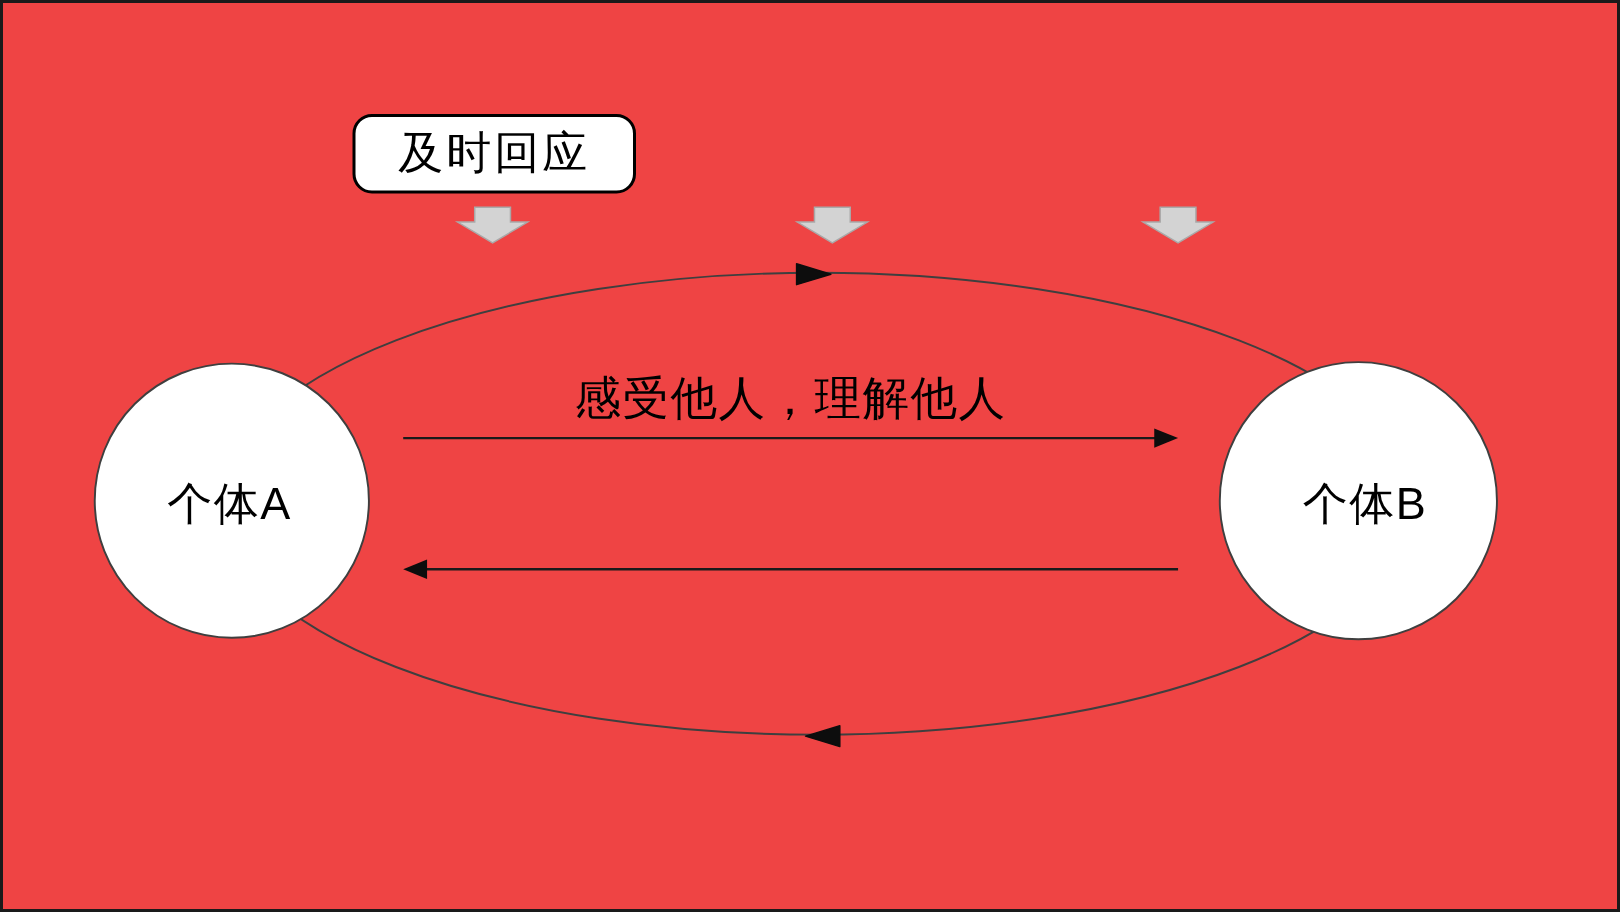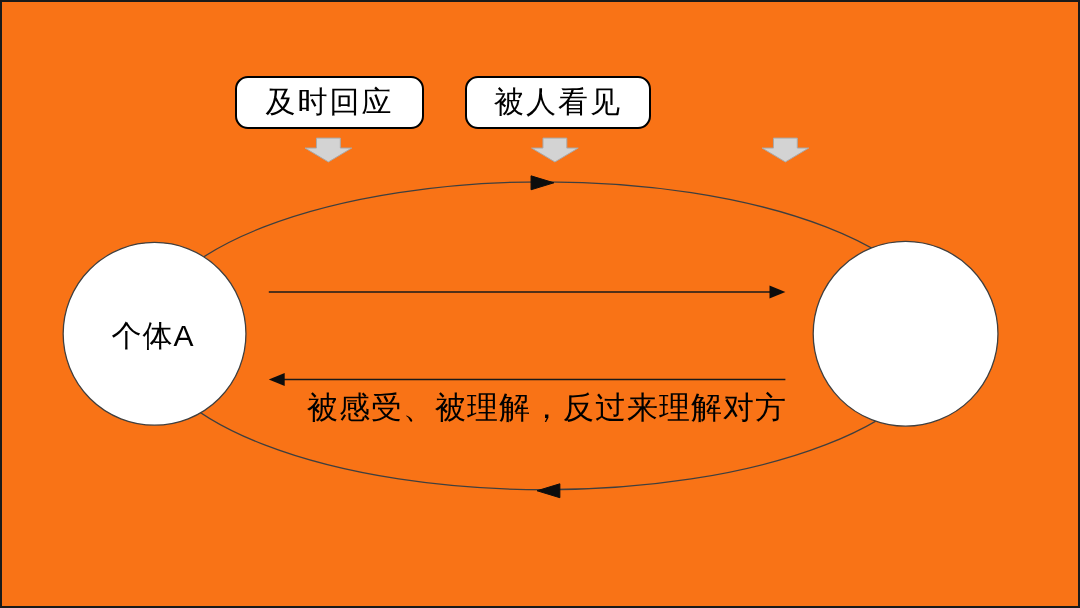--- a/index.html
+++ b/index.html
@@ -1,19 +1,19 @@
 <!DOCTYPE html>
 <html><head>
 <meta charset="utf-8">
 <style>
   html,body{margin:0;padding:0;background:#888;}
   #canvas{
     position:relative;
     width:1080px;height:608px;
-    background:#f97316;
+    background:#ef4444;
     border:2px solid #1a1a1a;
     box-sizing:border-box;
     overflow:hidden;
     font-family:"Liberation Sans","DejaVu Sans",sans-serif;
     color:#000;
     text-align:center;
   }
   #shapes{position:absolute;left:0;top:0;width:100%;height:100%;}
   .top-box{
     position:absolute;
@@ -74,25 +74,25 @@
     <g fill="#d3d3d3" stroke="#a9a9a9" stroke-width="1">
       <polygon points="315,137 339,137 339,147 350.5,147 327,161 303.5,147 315,147"></polygon>
       <polygon points="543,137 567,137 567,147 578.5,147 555,161 531.5,147 543,147"></polygon>
       <polygon points="775,137 799,137 799,147 810.5,147 787,161 763.5,147 775,147"></polygon>
     </g>
   </svg>
 
   <div class="top-box" id="box-1">
     <span>及时回应</span>
   </div>
-  <div class="top-box" id="box-2">
-    <span>被人看见</span>
-  </div>
 
   <div class="node-label" id="node-a">
     <span>个体A</span>
   </div>
+  <div class="node-label" id="node-b">
+    <span>个体B</span>
+  </div>
 
-  <div class="flow-label" id="flow-backward">
-    <span>被感受、被理解，反过来理解对方</span>
+  <div class="flow-label" id="flow-forward">
+    <span>感受他人，理解他人</span>
   </div>
 
 </div>
 
 </body></html>

